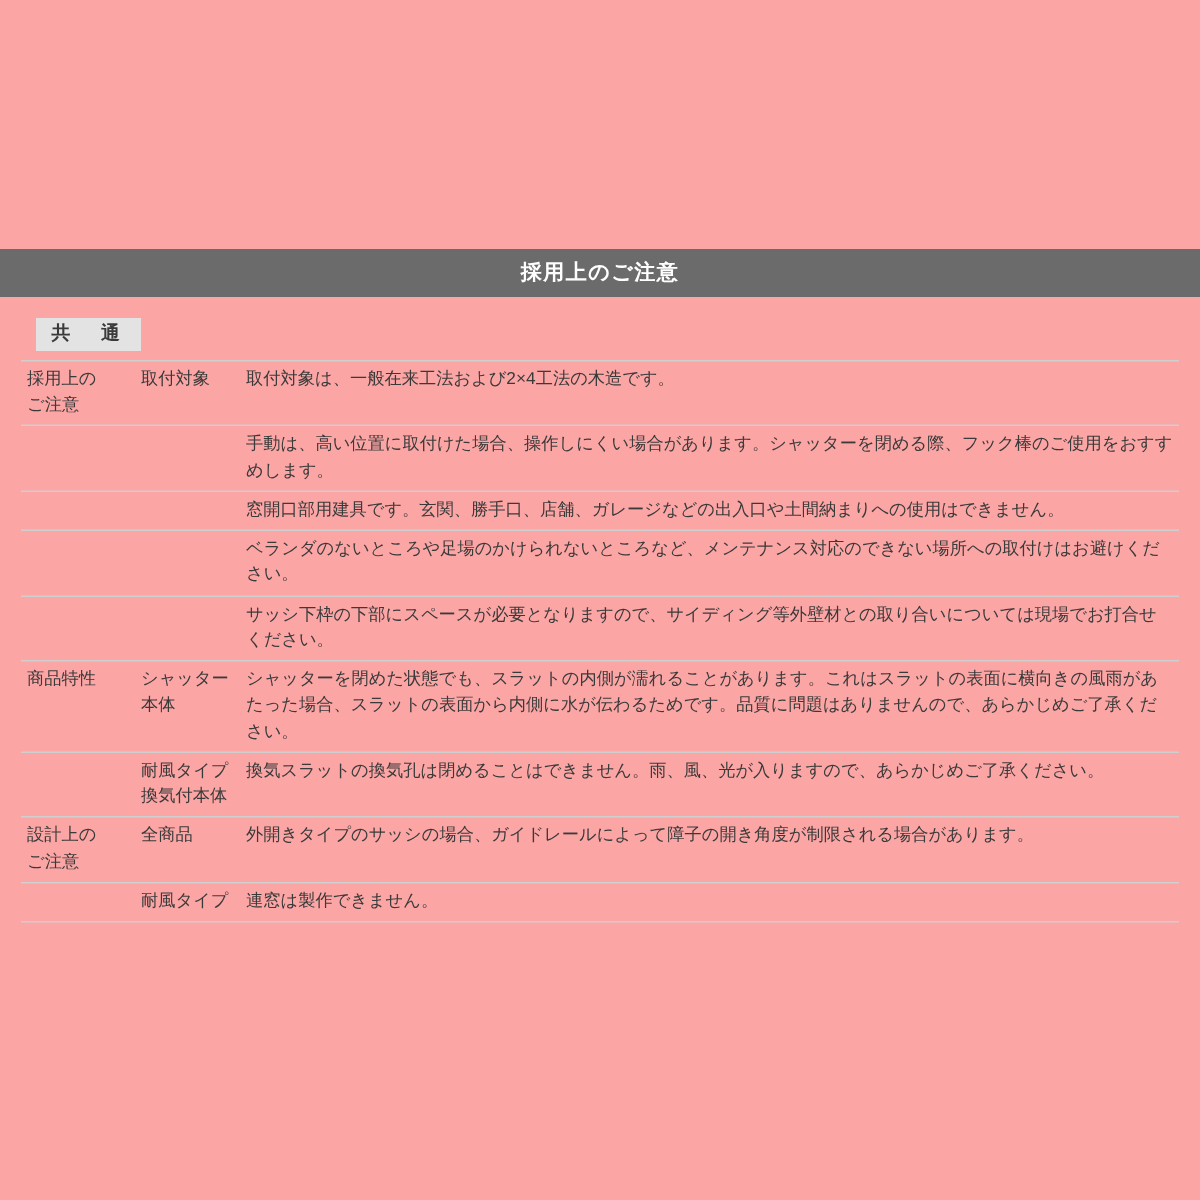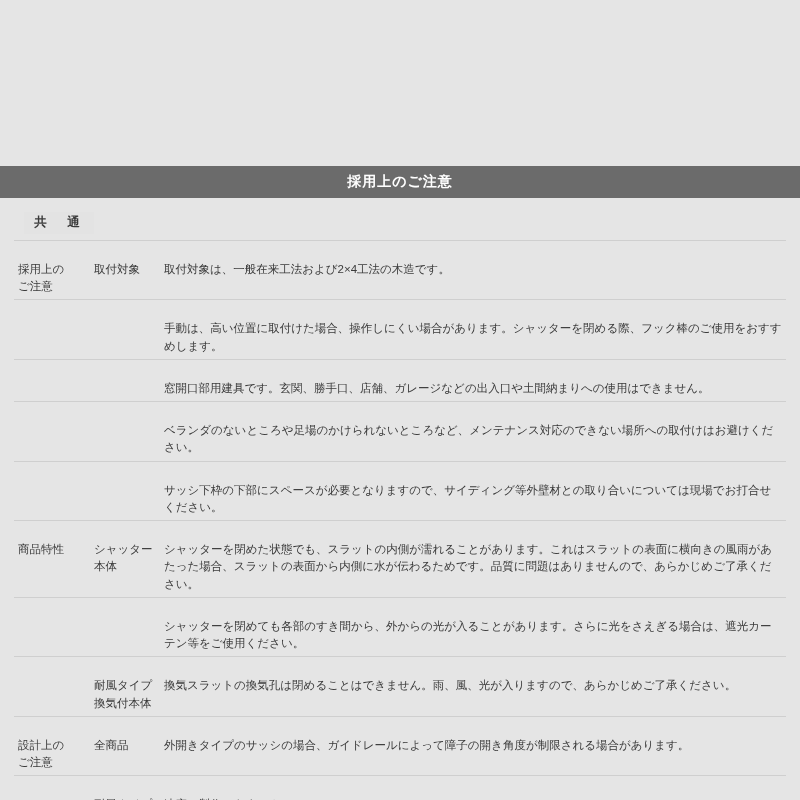--- a/index.html
+++ b/index.html
@@ -11,21 +11,21 @@
     width: 800px;
     height: 800px;
     font-family: "Liberation Sans", sans-serif;
     color: #3a3a3a;
     overflow: hidden;
   }
   .page {
     position: relative;
     width: 800px;
     height: 800px;
-    background: #e5e5e5;
+    background: #fca5a5;
   }
   .doc {
     position: absolute;
     left: 0;
     top: 166px;
     width: 800px;
   }
   .title-bar {
     background: #6b6b6b;
     color: #ffffff;
@@ -58,21 +58,21 @@
     width: 772px;
     margin: 6px 14px 0 14px;
     border-collapse: collapse;
     table-layout: fixed;
   }
   table.tbl td {
     border-top: 1px solid #cfcfcf;
     border-bottom: 1px solid #cfcfcf;
     font-size: 11.5px;
     line-height: 1.5;
-    padding: 20px 4px 4px 4px;
+    padding: 4px 4px 4px 4px;
     vertical-align: top;
     color: #3a3a3a;
   }
   td.c1 {
     width: 68px;
     padding-left: 2px;
     white-space: pre-line;
   }
   td.c2 {
     width: 62px;
@@ -128,25 +128,20 @@
           <td class="c2 blank"></td>
           <td class="c3">サッシ下枠の下部にスペースが必要となりますので、サイディング等外壁材との取り合いについては現場でお打合せください。</td>
         </tr>
         <tr>
           <td class="c1">商品特性</td>
           <td class="c2">シャッター本体</td>
           <td class="c3">シャッターを閉めた状態でも、スラットの内側が濡れることがあります。これはスラットの表面に横向きの風雨があたった場合、スラットの表面から内側に水が伝わるためです。品質に問題はありませんので、あらかじめご了承ください。</td>
         </tr>
         <tr>
           <td class="c1 blank"></td>
-          <td class="c2 blank"></td>
-          <td class="c3">シャッターを閉めても各部のすき間から、外からの光が入ることがあります。さらに光をさえぎる場合は、遮光カーテン等をご使用ください。</td>
-        </tr>
-        <tr>
-          <td class="c1 blank"></td>
           <td class="c2">耐風タイプ
 換気付本体</td>
           <td class="c3">換気スラットの換気孔は閉めることはできません。雨、風、光が入りますので、あらかじめご了承ください。</td>
         </tr>
         <tr>
           <td class="c1">設計上の
 ご注意</td>
           <td class="c2">全商品</td>
           <td class="c3">外開きタイプのサッシの場合、ガイドレールによって障子の開き角度が制限される場合があります。</td>
         </tr>

